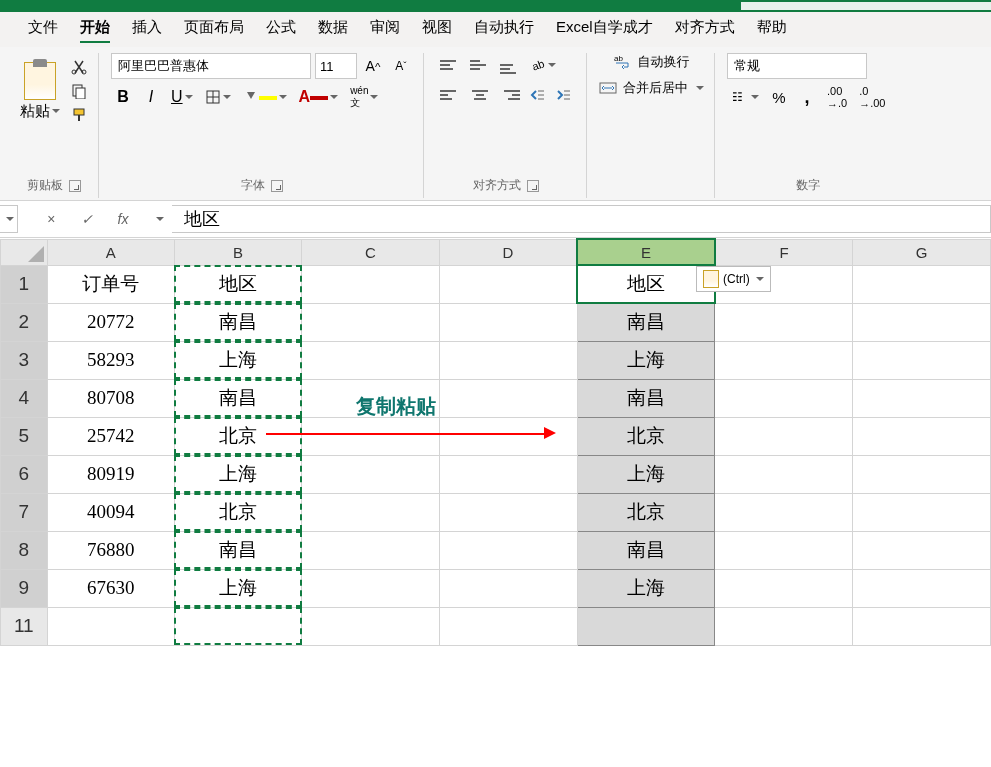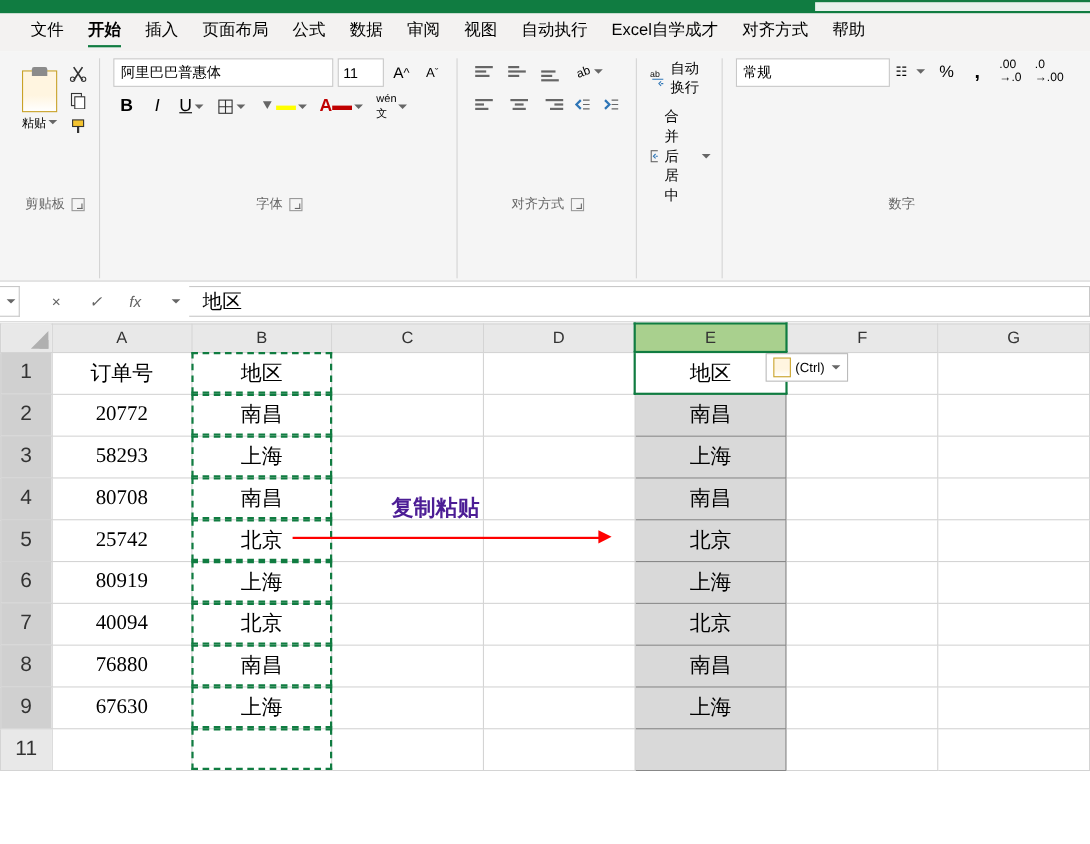--- a/index.html
+++ b/index.html
@@ -65,21 +65,21 @@
 
 .colE-head { background: #a9d08e !important; border: 2px solid #107c41 !important; }
 .rowhead.sel { background: #d0d0d0 !important; }
 
 .data-cell { font-size: 22px; font-family: 'SimSun', serif; }
 .dashed-box { outline: 2px dashed #107c41; outline-offset: -2px; }
 .colE-cell { background: #d9d9d9 !important; border: 1px solid #888 !important; font-family: 'SimSun', serif; font-size: 22px; }
 .colE-sel { border: 2px solid #107c41 !important; background: #fff !important; }
 
 
-.arrow-label { position: absolute; color: #4c1d95; font-weight: bold; font-size: 20px; font-family: 'Microsoft YaHei'; }
+.arrow-label { position: absolute; color: #0f766e; font-weight: bold; font-size: 20px; font-family: 'Microsoft YaHei'; }
 .arrow-line { position: absolute; height: 2px; background: #ff0000; }
 .arrow-head { position: absolute; width: 0; height: 0; border: 6px solid transparent; border-left: 12px solid #ff0000; }
 
 
 .paste-option { position: absolute; background: #fff; border: 1px solid #bbb; padding: 3px 6px; font-size: 12px; display: flex; align-items: center; gap: 4px; }
 .paste-option .pi { width: 16px; height: 18px; background: linear-gradient(#fff5e0 60%, #fff); border: 1px solid #c9a227; }
 </style>
 </head>
 <body>
 
@@ -99,21 +99,21 @@
   <span>对齐方式</span>
   <span>帮助</span>
 </div>
 
 <div class="ribbon">
 
   <div class="group">
     <div class="group-content">
       <div class="clipboard-big">
         <div class="paste-icon"></div>
-        <div style="font-size:11px;display:flex;align-items:center">
+        <div style="font-size:15px;display:flex;align-items:center">
           <span>粘贴</span>
             <span class="dd"></span>
         </div>
       </div>
       <div class="clipboard-side">
         <div class="side-icon">
             <svg width="16" height="16" viewBox="0 0 16 16">
               <path d="M4 2 L12 14 M12 2 L4 14" stroke="#333" stroke-width="1.5" fill="none"></path>
               <circle cx="3" cy="13" r="2" fill="none" stroke="#333"></circle>
               <circle cx="13" cy="13" r="2" fill="none" stroke="#333"></circle>
@@ -279,21 +279,21 @@
             <path d="M5 8 L13 8 M5 6 L3 8 L5 10 M13 6 L15 8 L13 10" fill="none" stroke="#2e75b6"></path>
           </svg>
         <span>合并后居中</span>
           <span class="dd"></span>
       </div>
     </div>
     <div class="group-label">&nbsp;</div>
   </div>
 
   <div class="group number-group">
-    <div class="group-content" style="align-items:flex-start;gap:0">
+    <div class="group-content" style="flex-direction:column;align-items:flex-start;gap:0">
       <div class="row">
         <input class="number-fmt" value="常规" style="">
       </div>
       <div class="row">
         <span class="btn-icon">
             <svg width="18" height="16">
               <text x="1" y="12" font-size="12">☷</text>
             </svg>
             <span class="dd"></span>
           </span>

